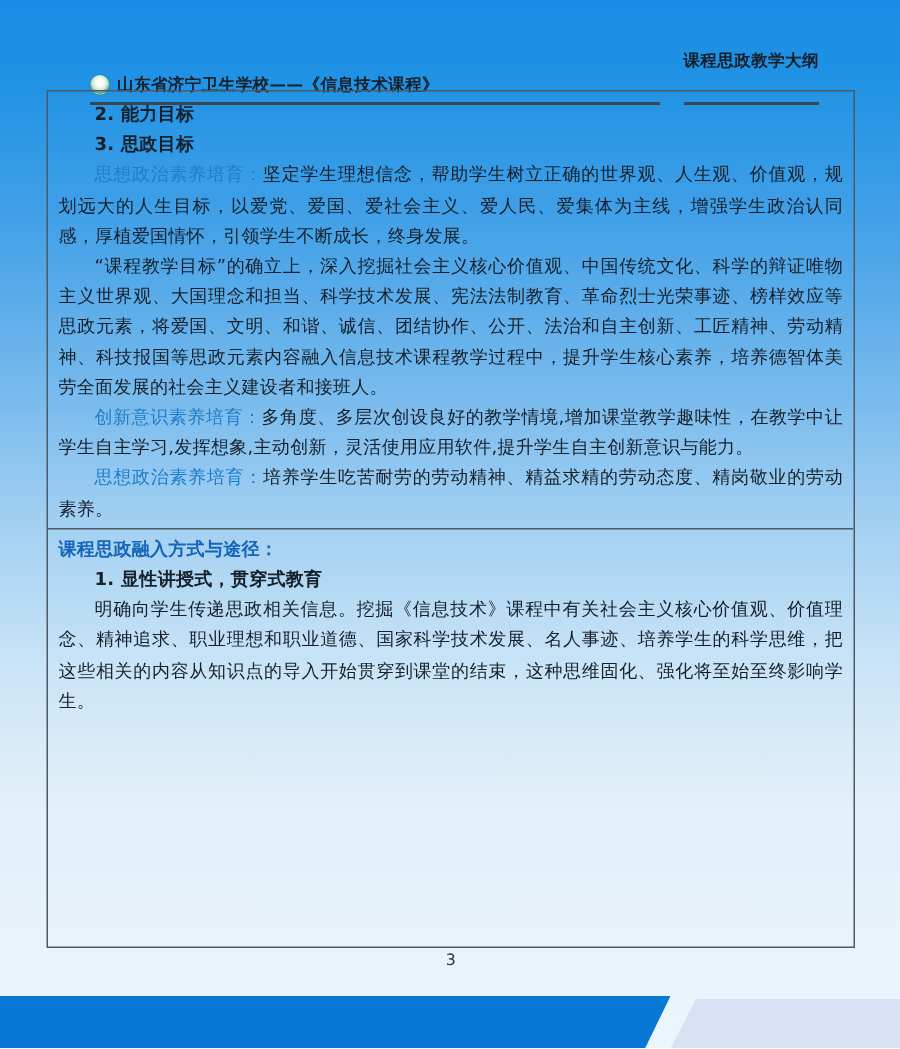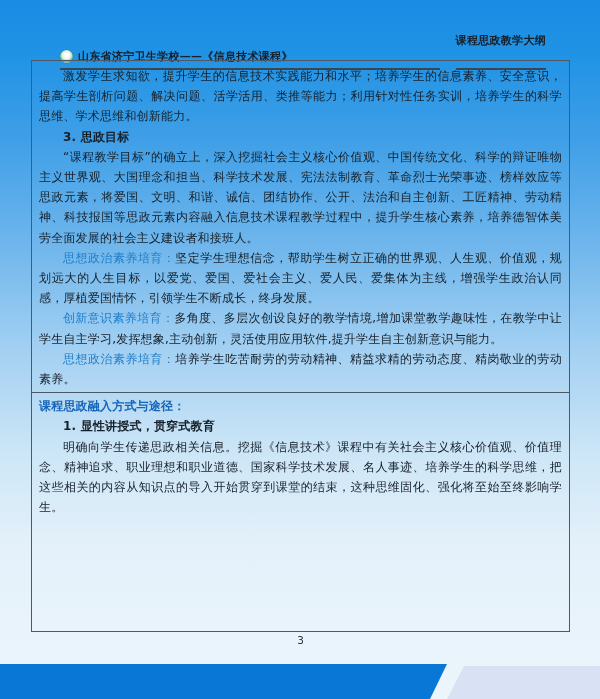--- a/index.html
+++ b/index.html
@@ -67,24 +67,24 @@
 
   <div class="header">
     <div class="header-left">
       <span class="logo"></span>
       <span>山东省济宁卫生学校——《信息技术课程》</span>
     </div>
     <div class="header-right">课程思政教学大纲</div>
   </div>
 
   <div class="box">
-    <p class="para">激发学生求知欲，提升学生的信息技术实践能力和水平；培养学生的信息素养、安全意识，提高学生剖析问题、解决问题、活学活用、类推等能力；利用针对性任务实训，培养学生的科学思维、学术思维和创新能力。</p>
+    <p class="h-black">2. 能力目标</p>
     <p class="h-black">3. 思政目标</p>
+    <p class="para"><span class="lead">思想政治素养培育：</span><span>坚定学生理想信念，帮助学生树立正确的世界观、人生观、价值观，规划远大的人生目标，以爱党、爱国、爱社会主义、爱人民、爱集体为主线，增强学生政治认同感，厚植爱国情怀，引领学生不断成长，终身发展。</span></p>
     <p class="para">“课程教学目标”的确立上，深入挖掘社会主义核心价值观、中国传统文化、科学的辩证唯物主义世界观、大国理念和担当、科学技术发展、宪法法制教育、革命烈士光荣事迹、榜样效应等思政元素，将爱国、文明、和谐、诚信、团结协作、公开、法治和自主创新、工匠精神、劳动精神、科技报国等思政元素内容融入信息技术课程教学过程中，提升学生核心素养，培养德智体美劳全面发展的社会主义建设者和接班人。</p>
-    <p class="para"><span class="lead">思想政治素养培育：</span><span>坚定学生理想信念，帮助学生树立正确的世界观、人生观、价值观，规划远大的人生目标，以爱党、爱国、爱社会主义、爱人民、爱集体为主线，增强学生政治认同感，厚植爱国情怀，引领学生不断成长，终身发展。</span></p>
     <p class="para"><span class="lead">创新意识素养培育：</span><span>多角度、多层次创设良好的教学情境,增加课堂教学趣味性，在教学中让学生自主学习,发挥想象,主动创新，灵活使用应用软件,提升学生自主创新意识与能力。</span></p>
     <p class="para"><span class="lead">思想政治素养培育：</span><span>培养学生吃苦耐劳的劳动精神、精益求精的劳动态度、精岗敬业的劳动素养。</span></p>
     <hr class="divider">
     <p class="h-blue">课程思政融入方式与途径：</p>
     <p class="h-black">1. 显性讲授式，贯穿式教育</p>
     <p class="para">明确向学生传递思政相关信息。挖掘《信息技术》课程中有关社会主义核心价值观、价值理念、精神追求、职业理想和职业道德、国家科学技术发展、名人事迹、培养学生的科学思维，把这些相关的内容从知识点的导入开始贯穿到课堂的结束，这种思维固化、强化将至始至终影响学生。</p>
 
   </div>
 
   <div class="page-num">3</div>

